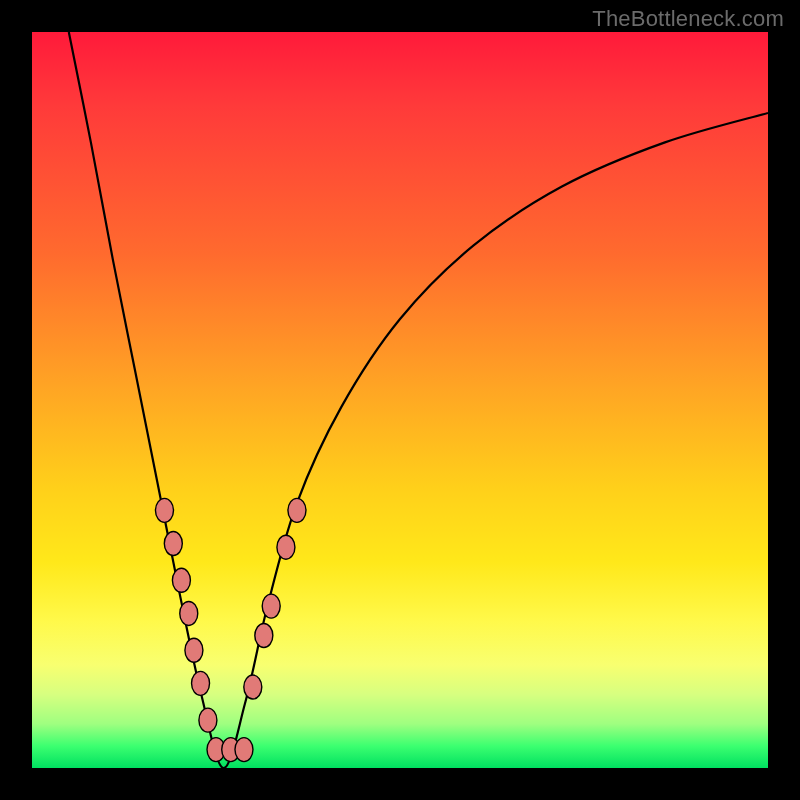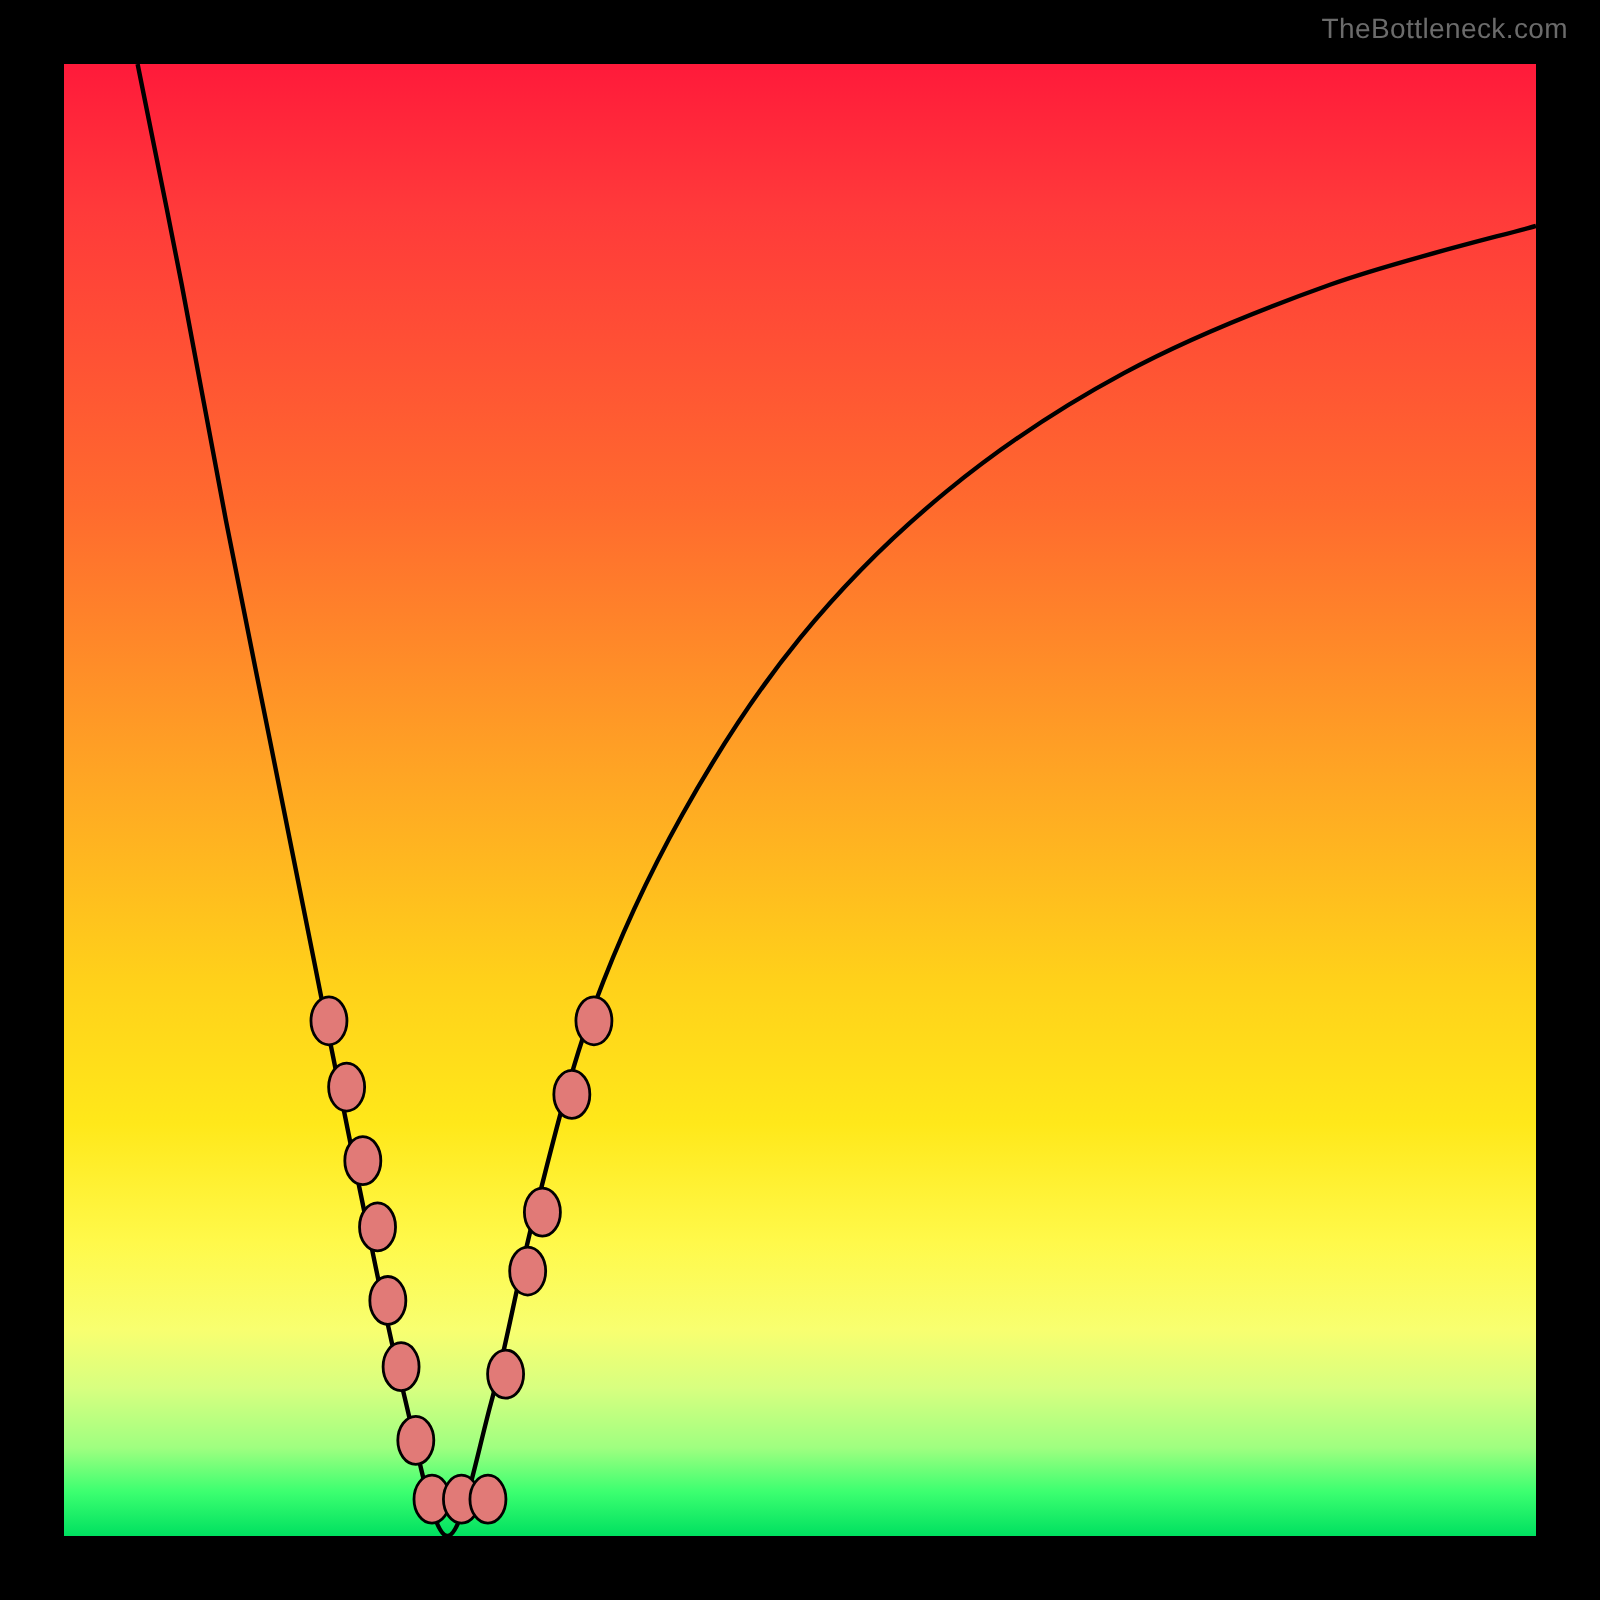--- a/index.html
+++ b/index.html
@@ -39,21 +39,21 @@
       #9fff80 94%,
       #3cff70 97%,
       #00e060 100%
     );
   }
   .watermark {
     position: absolute;
     top: 6px;
     right: 16px;
     color: #6b6b6b;
-    font-size: 14px;
+    font-size: 22px;
     letter-spacing: 0.2px;
     font-weight: 400;
   }
   svg {
     position: absolute;
     top: 0;
     left: 0;
   }
 </style>
 </head>

